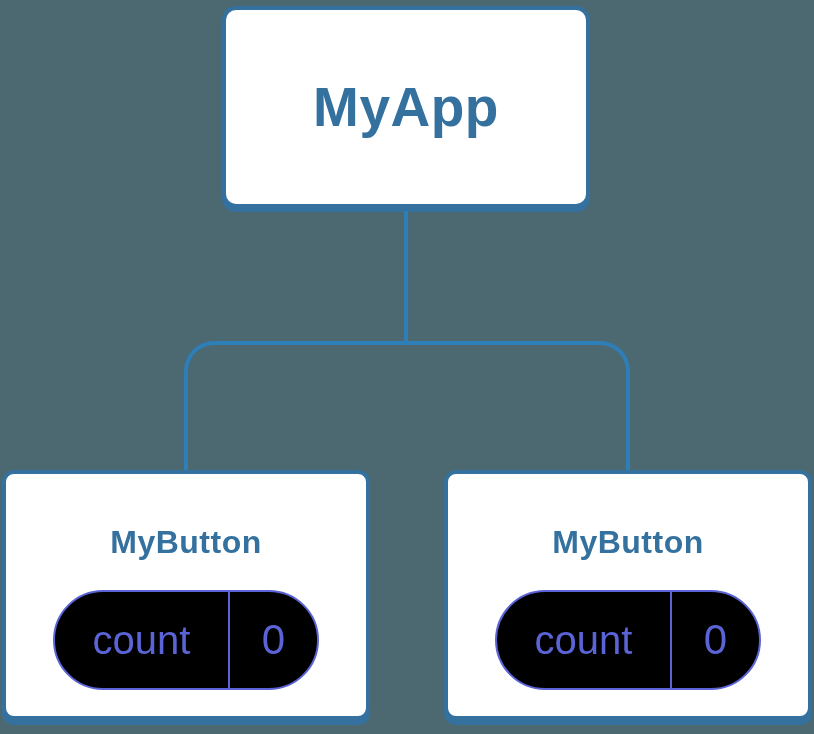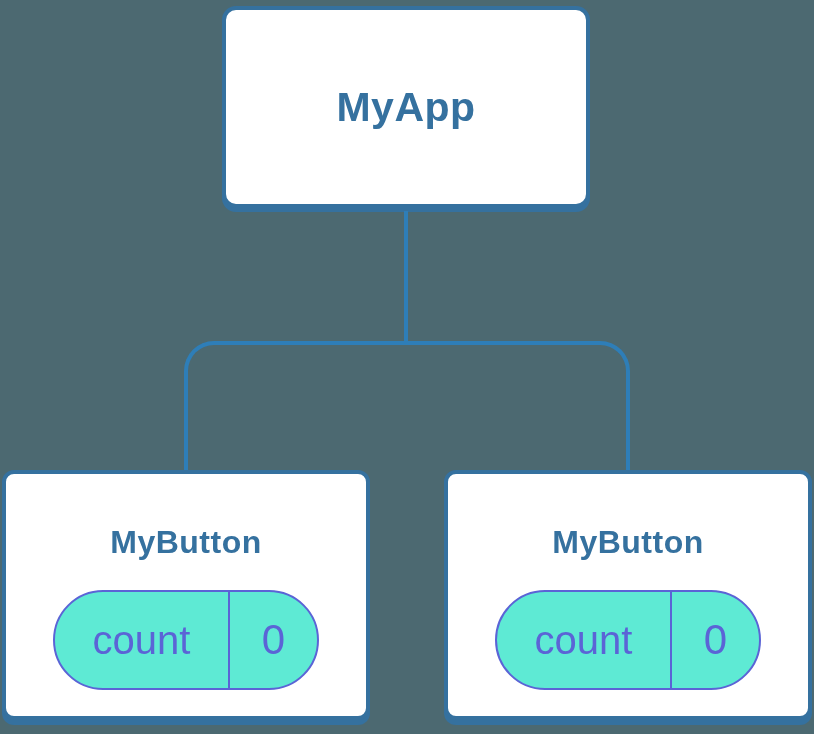--- a/index.html
+++ b/index.html
@@ -39,21 +39,21 @@
   }
   .node-child-left  { left: 2px; }
   .node-child-right { left: 444px; }
 
   .node-label {
     color: #35719F;
     font-weight: 600;
     letter-spacing: 0.5px;
   }
   .node-root .node-label {
-    font-size: 41px;
+    font-size: 55px;
     line-height: 56px;
   }
   .node-child .node-label {
     position: absolute;
     left: 0; right: 0;
     top: 40px;
     text-align: center;
     font-size: 32px;
     line-height: 56px;
   }
@@ -81,21 +81,21 @@
     position: absolute;
     top: 116px;
     left: 50%;
     transform: translateX(-50%);
     width: 266px; height: 100px;
     box-sizing: border-box;
     border: 2px solid #5B64D6;
     border-radius: 50px;
     display: flex;
     align-items: stretch;
-    background: #5eead4;
+    background: #000000;
   }
   .state-key {
     flex: 0 0 173px;
     border-right: 2px solid #5B64D6;
     display: flex;
     align-items: center;
     justify-content: center;
     color: #5B64D6;
     font-size: 40px;
   }

